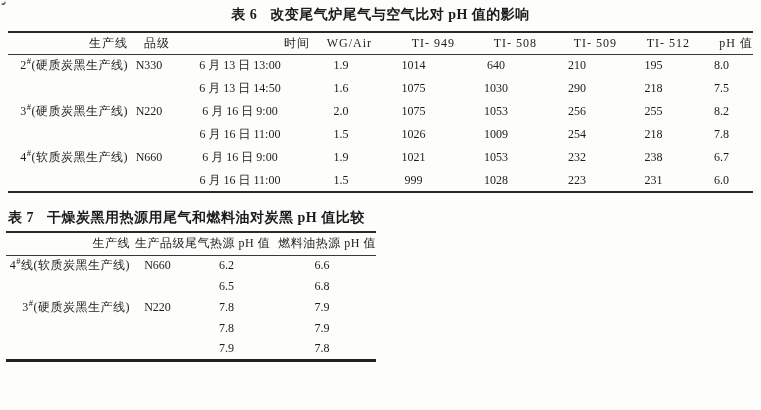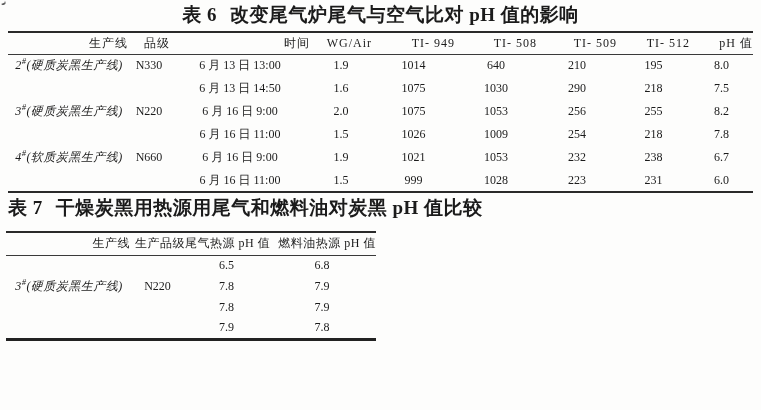--- a/index.html
+++ b/index.html
@@ -9,32 +9,32 @@
     background:#fdfdfc;
     color:#1b1b1b;
     font-family:"Liberation Serif","DejaVu Serif",serif;
     overflow:hidden;
   }
   .speck {
     position:absolute; left:1px; top:1px; width:5px; height:4px;
     border-bottom:2px solid #444; border-right:1px solid #666;
     border-radius:0 0 3px 0; transform:rotate(-15deg); opacity:.85;
   }
-  .tbl-title { font-weight:bold; font-size:19px; letter-spacing:.5px; line-height:16px; }
+  .tbl-title { font-weight:bold; font-size:14px; letter-spacing:.5px; line-height:16px; }
   .tbl-title .lbl { margin-right:13px; }
   #t6-title { position:absolute; top:7px; left:0; width:100%; text-align:center; }
-  #t7-title { position:absolute; top:200px; left:8px; }
+  #t7-title { position:absolute; top:210px; left:8px; }
 
   table { border-collapse:collapse; table-layout:fixed; font-size:12px; }
   thead th {
     font-weight:normal; padding:0; text-align:right;
     border-bottom:1px solid #3a3a3a; letter-spacing:1px; white-space:nowrap;margin-top:40px;
   }
   tbody td { padding:0; text-align:center; white-space:nowrap; overflow:hidden; }
-  td.c-line { text-align:center; padding-left:2px; letter-spacing:.5px;font-style:italic; }
+  td.c-line { text-align:right; padding-left:2px; letter-spacing:.5px; }
   sup.sharp { font-size:8.5px; vertical-align:super; line-height:0; }
 
   #t6 {
     position:absolute; top:31px; left:8px; width:745px;
     border-top:2px solid #2a2a2a; border-bottom:2px solid #2a2a2a;
   }
   #t6 thead th { height:22px; }
   #t6 tbody td { height:23px; }
 
   #t7 {
@@ -162,20 +162,26 @@
   <thead>
     <tr>
       <th>生产线</th>
       <th>生产品级</th>
       <th>尾气热源 pH 值</th>
       <th>燃料油热源 pH 值</th>
     </tr>
   </thead>
   <tbody>
     <tr>
+      <td class="c-line"><span>4</span><sup class="sharp">#</sup><span>线(软质炭黑生产线)</span></td>
+      <td>N660</td>
+      <td>6.2</td>
+      <td>6.6</td>
+    </tr>
+    <tr>
       <td class="c-line"><span></span><sup class="sharp"></sup><span></span></td>
       <td></td>
       <td>6.5</td>
       <td>6.8</td>
     </tr>
     <tr>
       <td class="c-line"><span>3</span><sup class="sharp">#</sup><span>(硬质炭黑生产线)</span></td>
       <td>N220</td>
       <td>7.8</td>
       <td>7.9</td>

